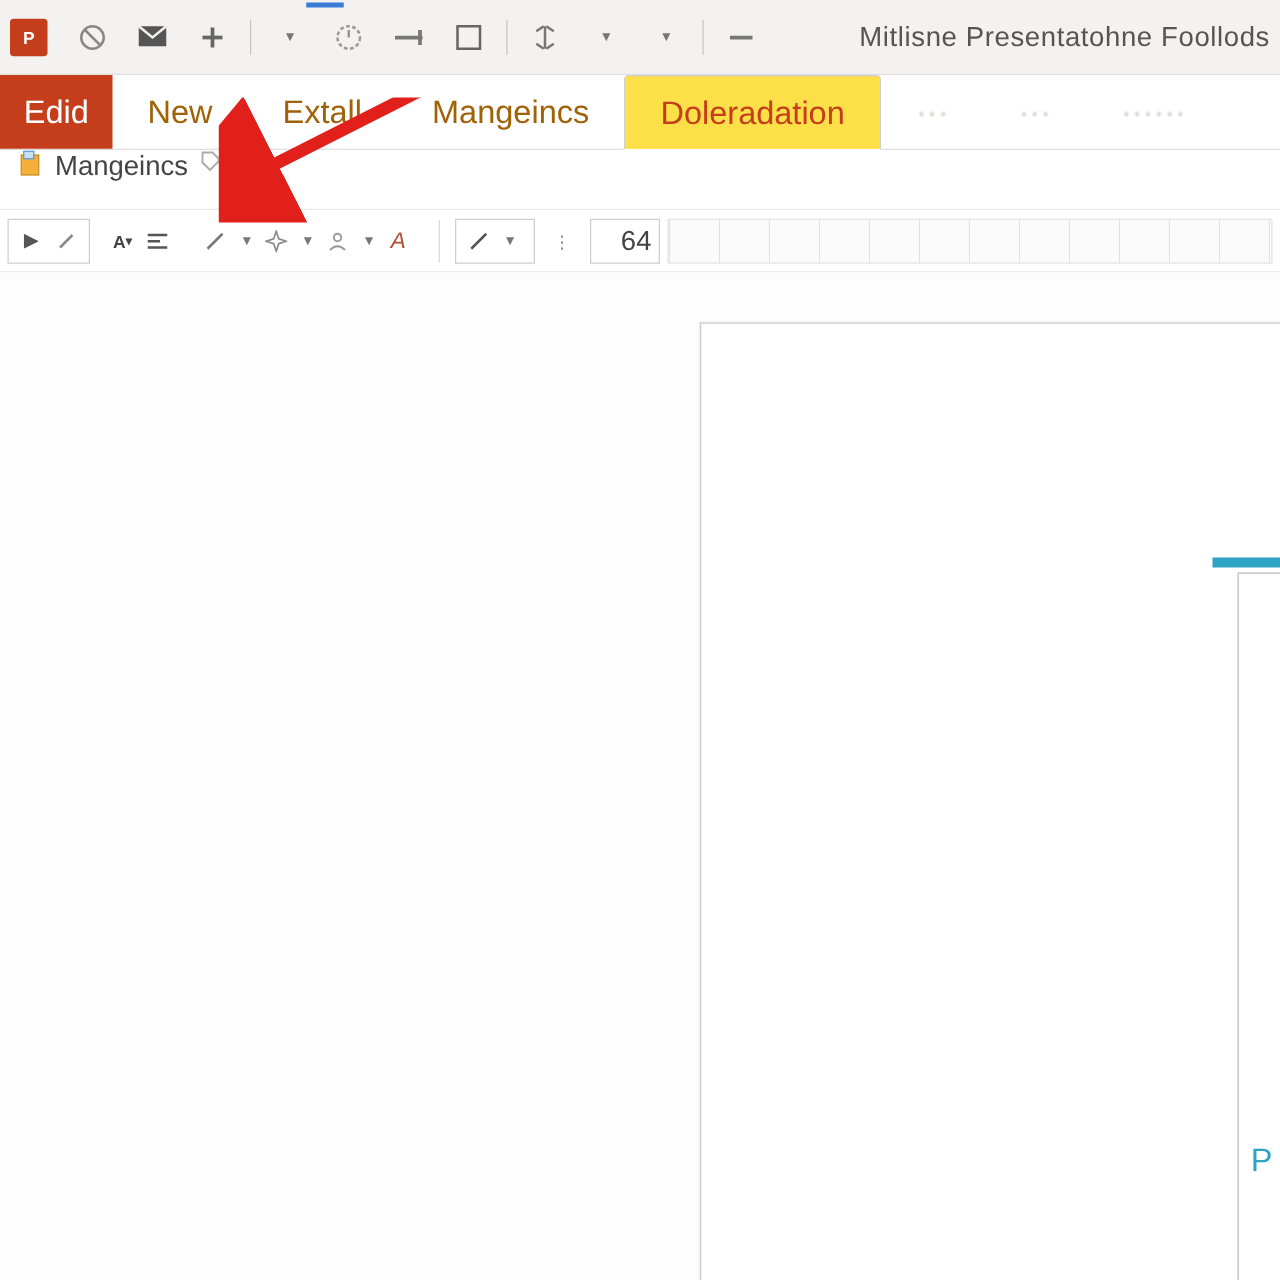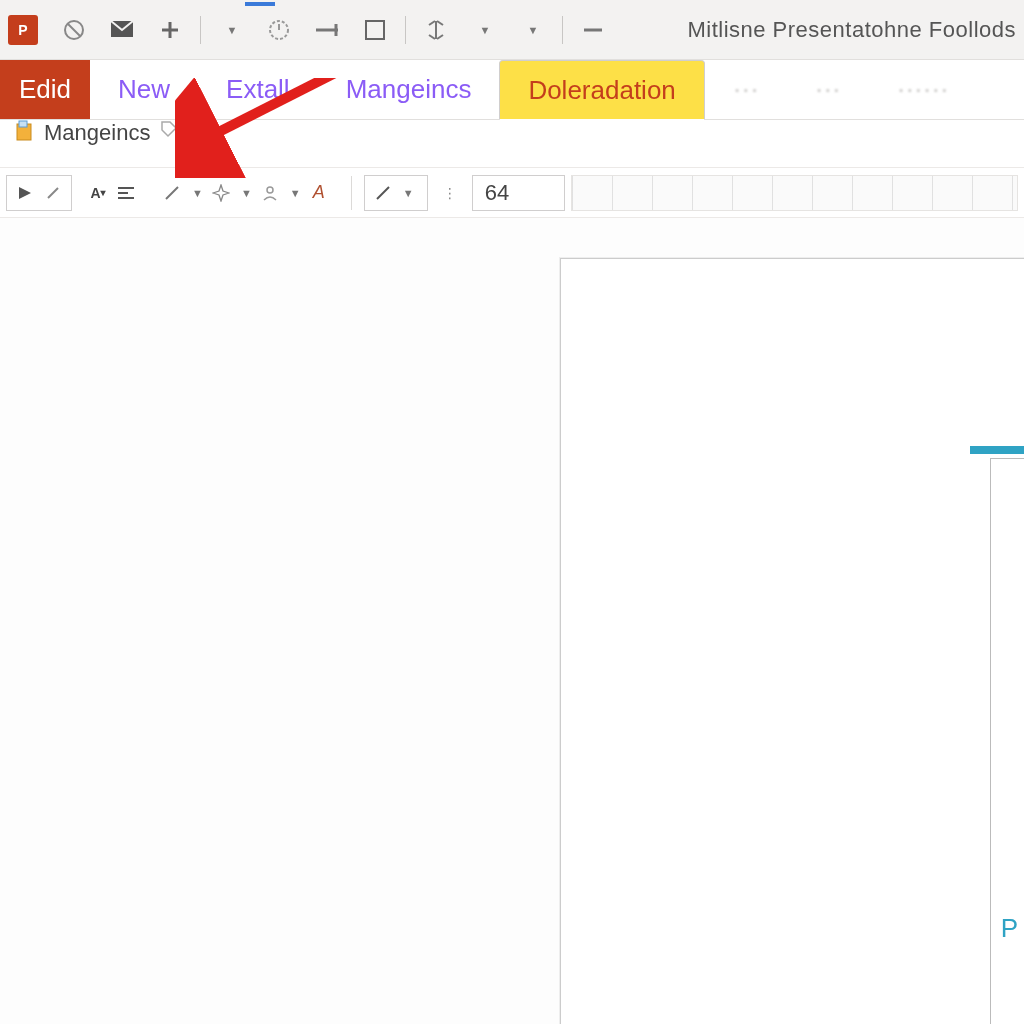--- a/index.html
+++ b/index.html
@@ -48,21 +48,21 @@
     height: 60px;
     display: flex;
     align-items: stretch;
     border-bottom: 1px solid #e1dfdd;
     position: relative;
   }
   .tab {
     padding: 0 28px;
     display: flex; align-items: center;
     font-size: 26px;
-    color: #8b5cf6;
+    color: #a16207;
     cursor: pointer;
   }
   .tab-file {
     background: #c43e1c; color: #ffffff; padding: 0 19px;
   }
   .tab-active {
     color: #c43e1c;
     background: #fde047;
     border: 1px solid #d0cece;
     border-bottom: 1px solid #fff;
@@ -112,22 +112,22 @@
     height: 38px;
   }
   .rib-sep { width: 1px; height: 34px; background: #dcdad8; margin: 0 6px; }
   .rib-box {
     border: 1px solid #d0cece; height: 36px; display: flex; align-items: center;
     padding: 0 8px; gap: 8px; background: #fff;
   }
   .rib-icon { width: 20px; height: 20px; display: inline-flex; align-items: center; justify-content: center; }
   .caret { font-size: 11px; color: #777; margin-left: 2px; }
   .fontsize-box {
-    border: 1px solid #d0cece; height: 36px; width: 93px;
-    display: flex; align-items: center; padding: 0 12px;
+    border: 1px solid #d0cece; height: 36px; width: 56px;
+    display: flex; align-items: center; padding: 0 24px;
     font-size: 22px; color: #444; background: #fff;
   }
   .ruler {
     flex: 1; height: 36px; border: 1px solid #e6e4e2; background: #fafafa;
     position: relative; overflow: hidden;
     font-size: 10px; color: #888;
   }
   .ruler-ticks {
     position: absolute; inset: 0;
     background-image: repeating-linear-gradient(to right,

